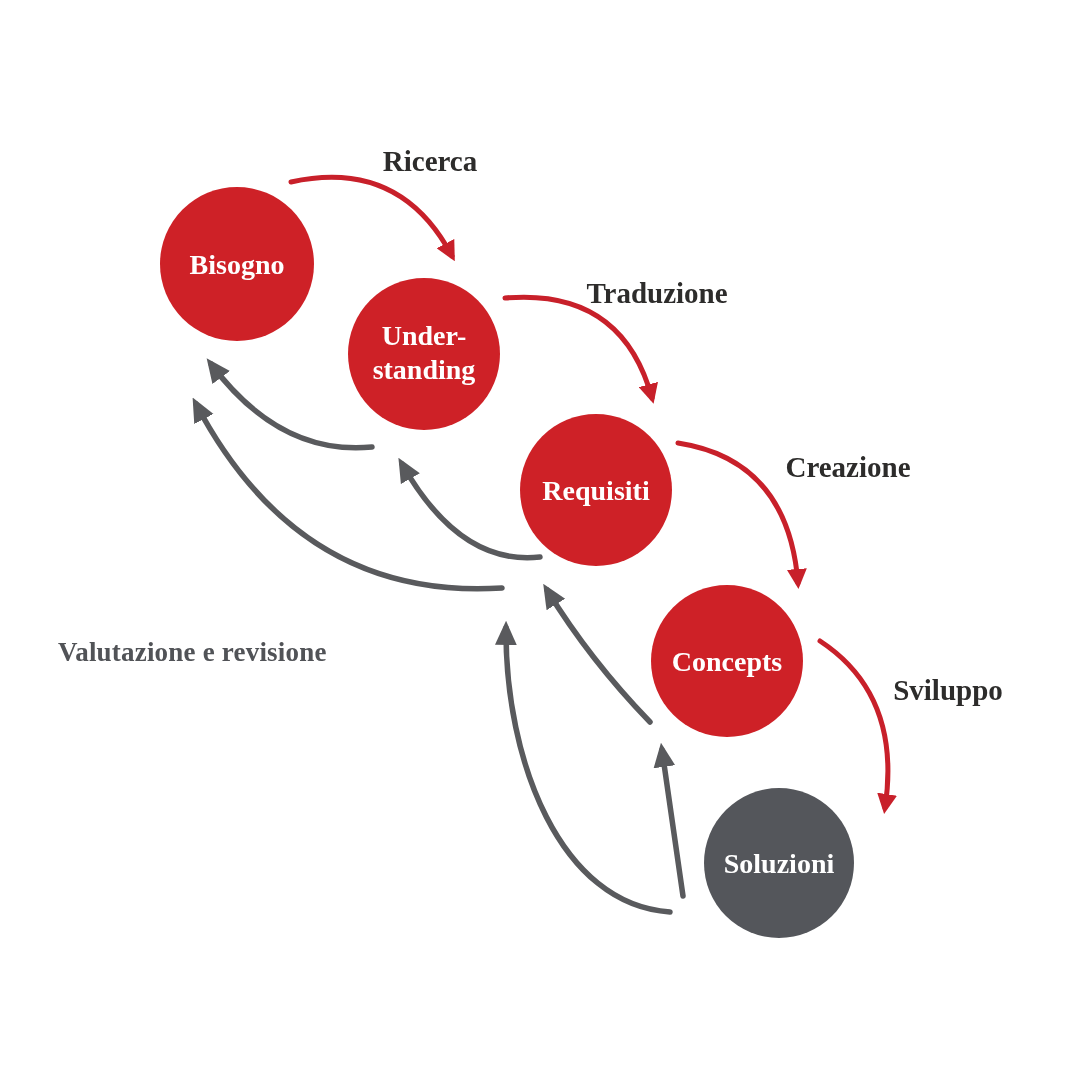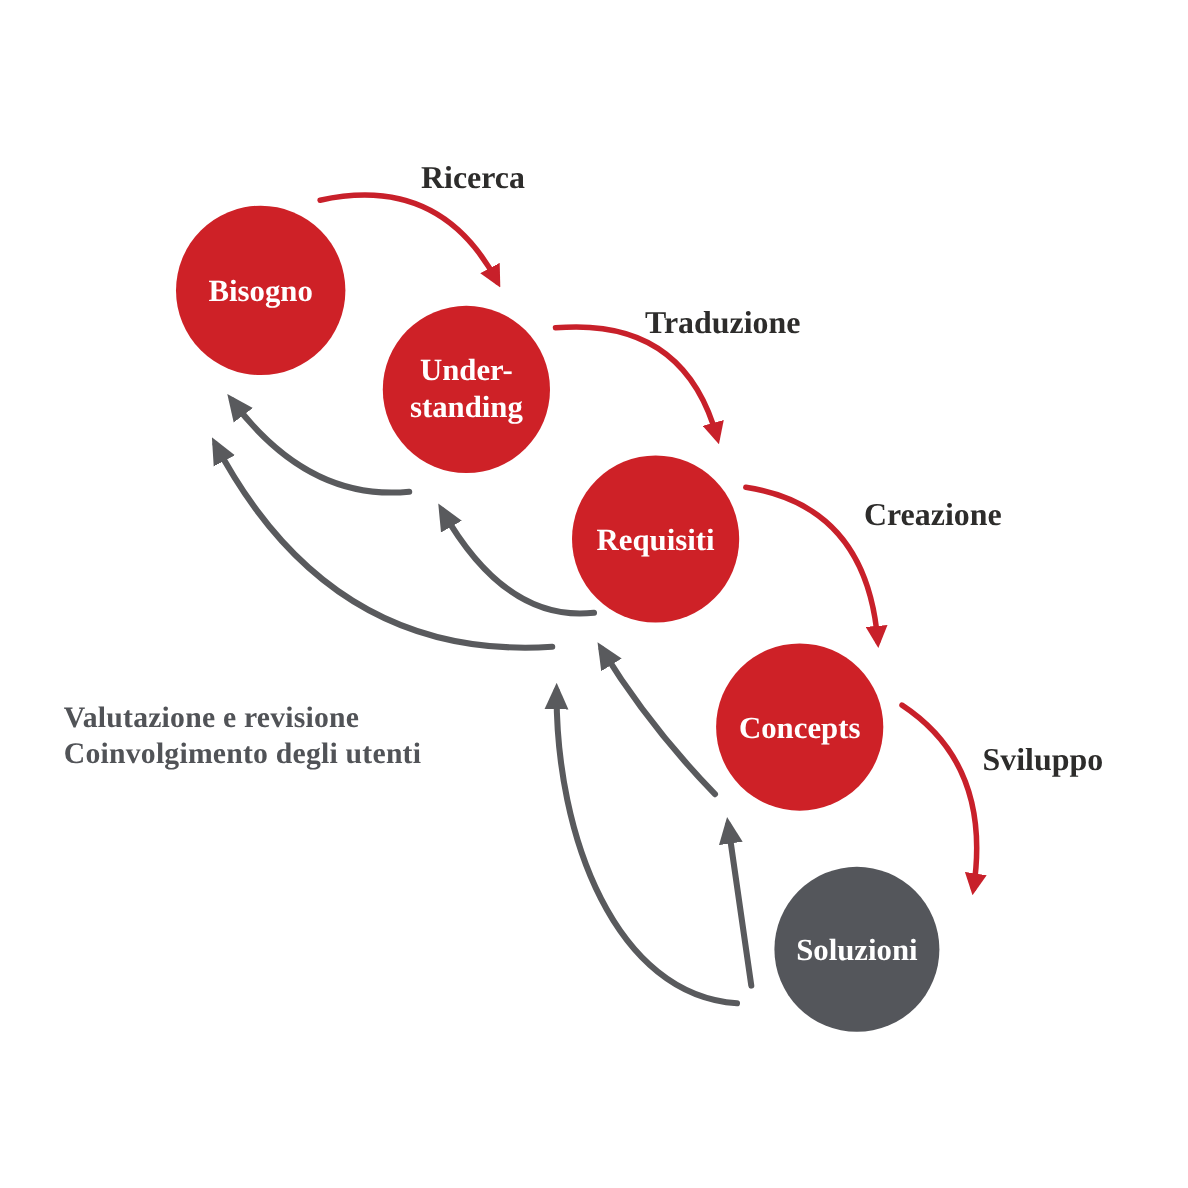--- a/index.html
+++ b/index.html
@@ -97,15 +97,14 @@
     <g id="labels-layer">
         <text x="430" y="171" text-anchor="middle" class="step-label" fill="#2d2c2b">Ricerca</text>
         <text x="657" y="303" text-anchor="middle" class="step-label" fill="#2d2c2b">Traduzione</text>
         <text x="848" y="477" text-anchor="middle" class="step-label" fill="#2d2c2b">Creazione</text>
         <text x="948" y="700" text-anchor="middle" class="step-label" fill="#2d2c2b">Sviluppo</text>
       </g>
   </svg>
 
   <div class="side-note" style="color: rgb(81, 83, 87);">
     <div>Valutazione e revisione</div>
-    <div>Coinvolgimento degli utenti</div>
   </div>
 </div>
 
 </body></html>

